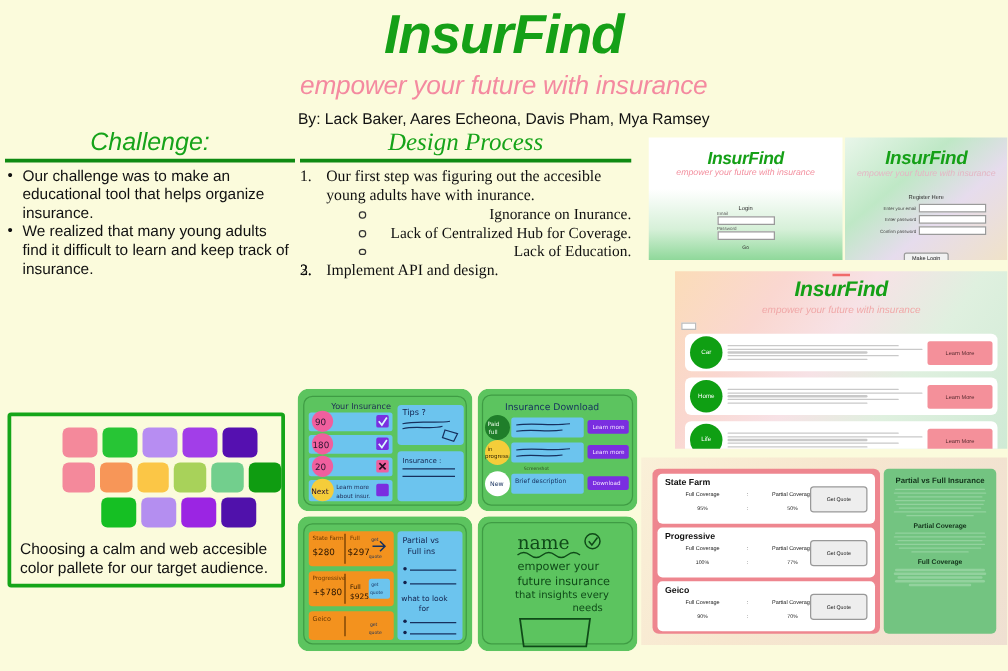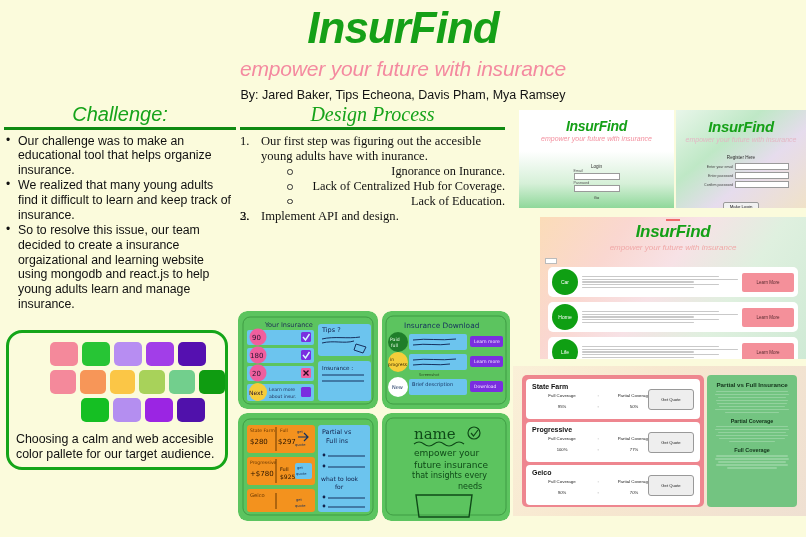--- a/index.html
+++ b/index.html
@@ -32,21 +32,21 @@
   .col-left{position:absolute;left:4px;top:104px;width:232px;}
   .bullets{margin:0;padding:0;list-style:none;}
   .bullets li{
     position:relative;padding-left:14px;font-size:12.3px;color:#101010;
     line-height:1.21;margin-bottom:0px;
   }
   .bullets li:before{content:"•";position:absolute;left:2px;top:-1px;font-size:12px;}
 
   .palette-box{
     position:absolute;left:6px;top:330px;width:222px;height:140px;
-    border:3px solid #14a518;border-radius:16px;background:#fbfbdc;
+    border:3px solid #14a518;border-radius:3px;background:#fbfbdc;
     box-sizing:border-box;
   }
   .sw-rows{padding-top:9px;}
   .sw-row{display:flex;gap:4px;margin-bottom:4px;}
   .sw{width:28px;height:24px;border-radius:5px;}
   .r1{margin-left:41px;}
   .r2{margin-left:41px;}
   .r3{margin-left:72px;}
   .pal-cap{font-size:12.4px;color:#101010;line-height:1.2;padding:6px 6px 0 7px;}
 
@@ -142,30 +142,29 @@
   .info-line{height:1.3px;background:#93d29e;border-radius:1px;margin:1.7px auto;}
 </style>
 </head>
 <body>
 
 <div class="poster">
 
   <div class="hdr">
     <div class="hdr-title">InsurFind</div>
     <div class="hdr-sub">empower your future with insurance</div>
-    <div class="hdr-authors">By: Jared Baker, Tips Echeona, Davis Pham, Mya Ramsey</div>
+    <div class="hdr-authors">By: Lack Baker, Aares Echeona, Davis Pham, Mya Ramsey</div>
   </div>
 
   <div class="col-left">
     <div class="sec-head">Challenge:</div>
     <div class="sec-rule"></div>
     <ul class="bullets">
       <li>Our challenge was to make an educational tool that helps organize insurance.</li>
       <li>We realized that many young adults find it difficult to learn and keep track of insurance.</li>
-      <li> So to resolve this issue, our team decided to create a insurance orgaizational and learning website using mongodb and react.js to help young adults learn and manage insurance.</li>
     </ul>
   </div>
 
   <div class="palette-box">
     <div class="sw-rows">
       <div class="sw-row r1">
         <div class="sw" style="background: rgb(244, 137, 155);"></div>
         <div class="sw" style="background: rgb(39, 197, 53);"></div>
         <div class="sw" style="background: rgb(183, 141, 242);"></div>
         <div class="sw" style="background: rgb(162, 62, 232);"></div>

